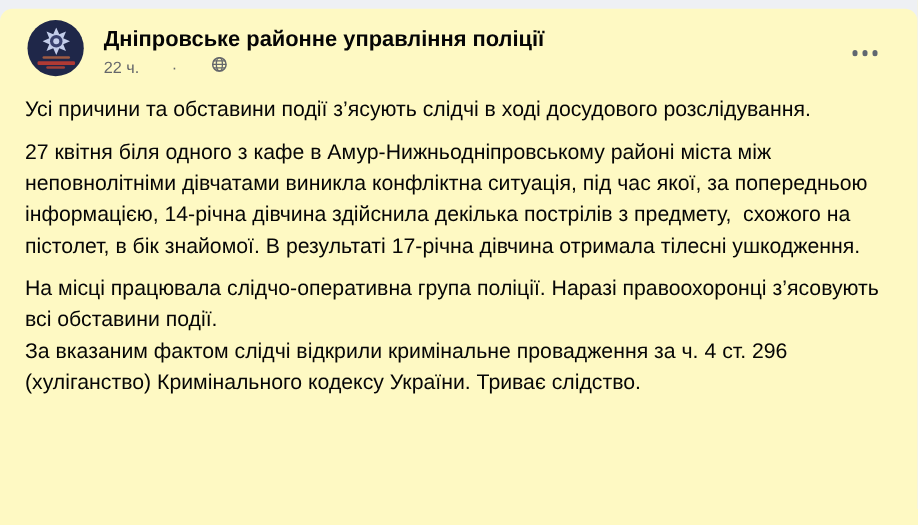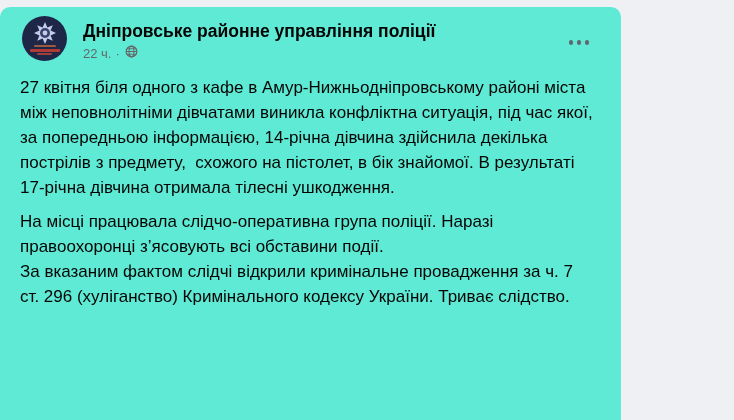--- a/index.html
+++ b/index.html
@@ -3,24 +3,24 @@
 <meta charset="utf-8">
 <style>
   * { box-sizing: border-box; margin: 0; padding: 0; }
   html, body {
     width: 734px; height: 420px;
     font-family: "Liberation Sans", sans-serif;
     background: #eef0f4;
     overflow: hidden;
   }
   .card {
-    width: 621px;
+    width: 734px;
     height: 413px;
     margin-top: 7px;
-    background: #5eead4;
+    background: #fef9c3;
     border-radius: 10px 10px 0 0;
   }
   
   .post-header {
     display: flex;
     align-items: flex-start;
     padding: 9px 24px 0 22px;
   }
   .avatar {
     width: 45px; height: 45px;
@@ -52,20 +52,21 @@
     line-height: 22px;
     cursor: pointer;
   }
   .post-meta {
     display: flex;
     align-items: center;
     margin-top: 3px;
     font-size: 13px;
     color: #65676b;
     line-height: 16px;
+    gap: 22px;
   }
   .post-meta .sep { margin: 0 4px; }
   .post-meta .timestamp { cursor: pointer; }
   .globe { display: inline-block; margin-left: 1px; }
   .more-btn {
     flex: 0 0 auto;
     border: none;
     background: transparent;
     display: flex;
     align-items: center;
@@ -132,18 +133,19 @@
 
     <button class="more-btn">
       <span class="dot"></span>
       <span class="dot"></span>
       <span class="dot"></span>
     </button>
 
   </div>
 
   <div class="post-body">
+    <p>Усі причини та обставини події з’ясують слідчі в ході досудового розслідування.</p>
     <p>27 квітня біля одного з кафе в Амур-Нижньодніпровському районі міста між неповнолітніми дівчатами виникла конфліктна ситуація, під час якої, за попередньою інформацією, 14-річна дівчина здійснила декілька пострілів з предмету,  схожого на пістолет, в бік знайомої. В результаті 17-річна дівчина отримала тілесні ушкодження.</p>
     <p>На місці працювала слідчо-оперативна група поліції. Наразі правоохоронці з’ясовують всі обставини події.
-За вказаним фактом слідчі відкрили кримінальне провадження за ч. 7 ст. 296 (хуліганство) Кримінального кодексу України. Триває слідство.</p>
+За вказаним фактом слідчі відкрили кримінальне провадження за ч. 4 ст. 296 (хуліганство) Кримінального кодексу України. Триває слідство.</p>
   </div>
 
 </div>
 
 </body></html>

